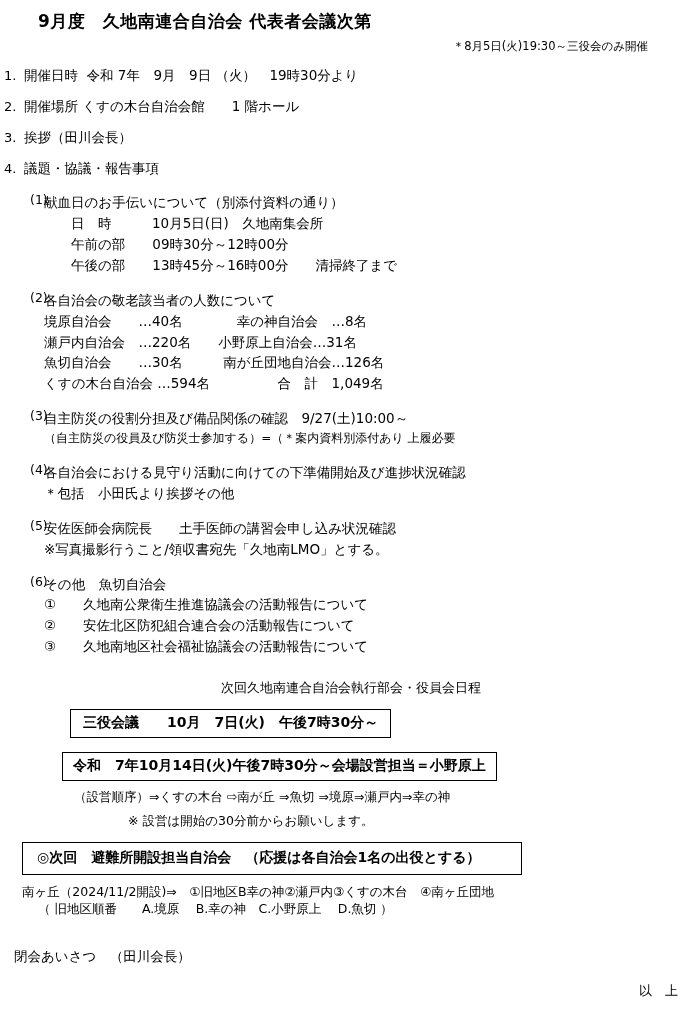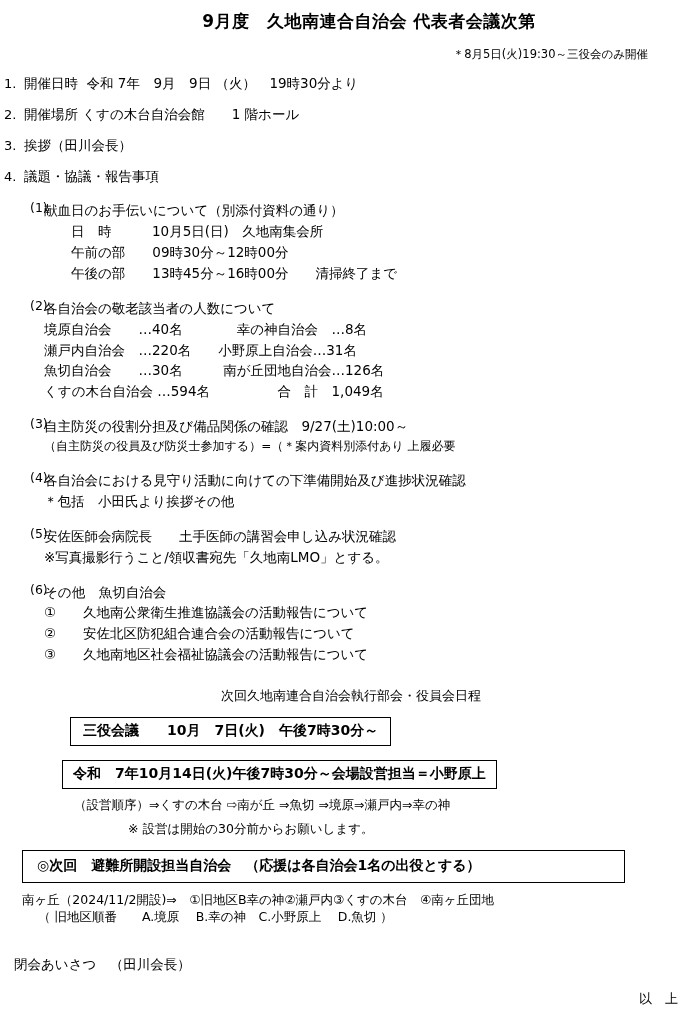--- a/index.html
+++ b/index.html
@@ -16,31 +16,30 @@
     overflow: hidden;
   }
   .page {
     position: relative;
     width: 700px;
     height: 1024px;
     padding: 0;
     box-sizing: border-box;
   }
   .title {
-    text-align: center;
     font-size: 17px;
     font-weight: bold;
     letter-spacing: 0.5px;
     margin-top: 10px;
     padding-left: 38px;
   }
   .subnote {
     text-align: right;
     font-size: 11.5px;
-    margin-top: 14px;
+    margin-top: 6px;
     padding-right: 52px;
   }
   .row {
     display: flex;
     align-items: baseline;
     font-size: 13.5px;
     margin-top: 13px;
     padding-left: 4px;
   }
   .num {
@@ -123,21 +122,21 @@
     margin-top: 12px;
     padding-left: 22px;
   }
   .box3 {
     display: block;
     border: 1.8px solid #000;
     padding: 6px 16px 7px 14px;
     font-size: 14px;
     font-weight: bold;
     white-space: pre;
-    width: 603px;
+    width: 500px;
     box-sizing: border-box;
   }
   .tailline {
     font-size: 12.5px;
     margin-top: 9px;
     padding-left: 22px;
     white-space: pre;
   }
   .tailline2 {
     font-size: 12.5px;

